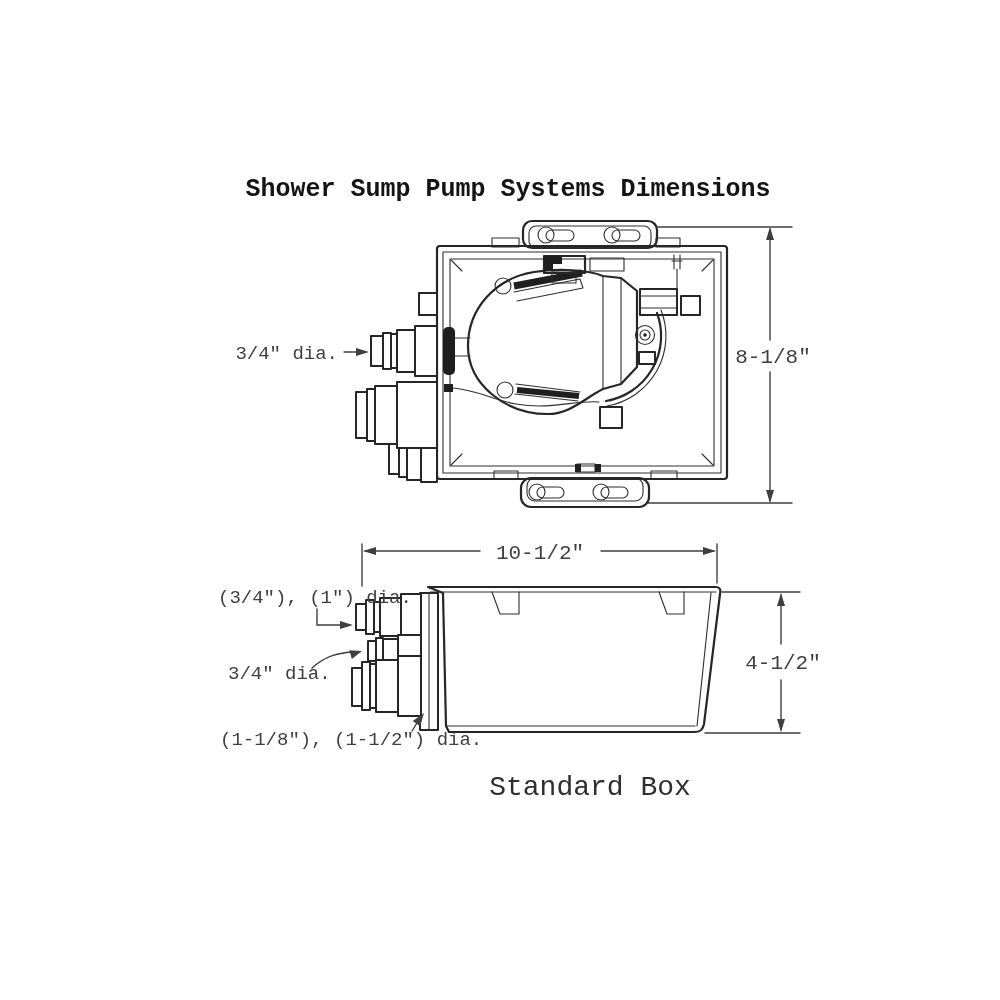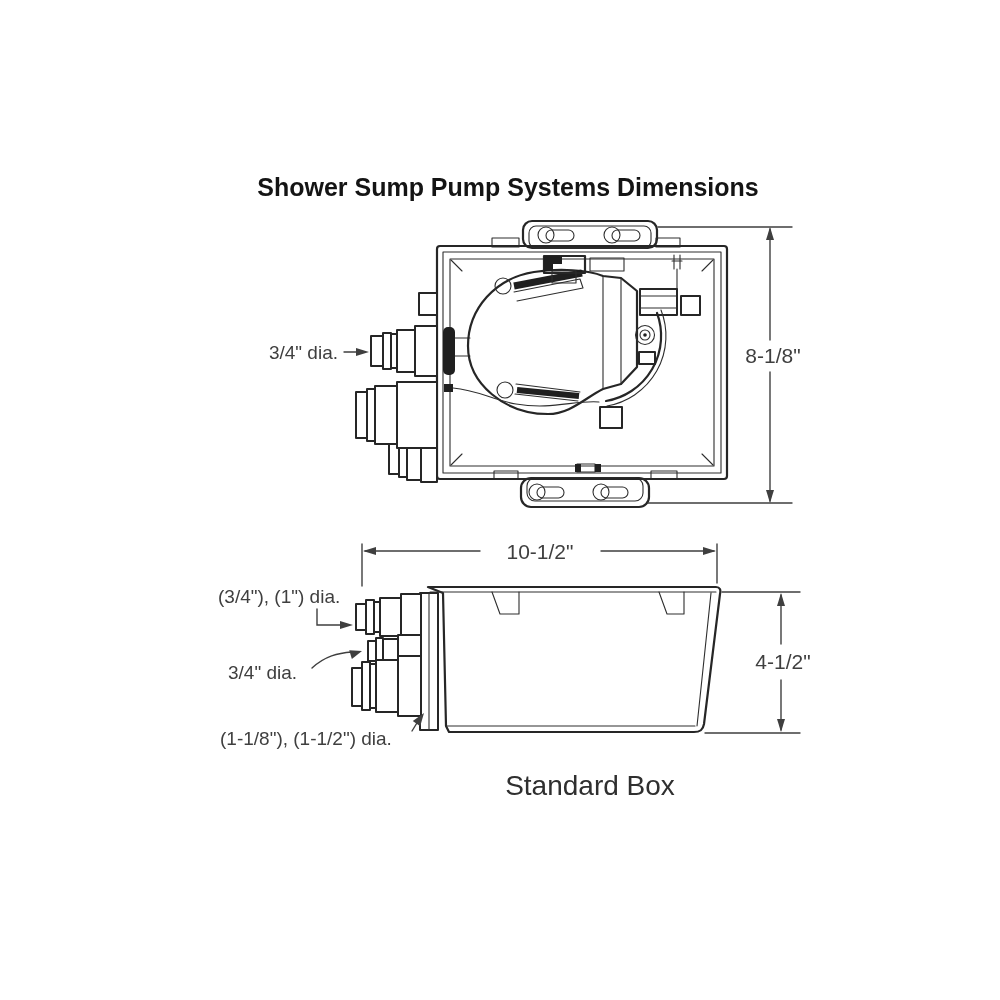--- a/index.html
+++ b/index.html
@@ -1,17 +1,17 @@
 <!DOCTYPE html>
 <html><head>
 <meta charset="utf-8">
 <style>
   html,body{margin:0;padding:0;background:#ffffff;}
   .stage{position:relative;width:1000px;height:1000px;background:#ffffff;overflow:hidden;
-         font-family:Liberation Sans, sans-serif;}
+         font-family:Liberation Mono, monospace;}
   svg{position:absolute;top:0;left:0;}
   .outline{fill:none;stroke:#262626;stroke-width:2.2;stroke-linejoin:round;stroke-linecap:round;}
   .thin{fill:none;stroke:#2e2e2e;stroke-width:1.1;stroke-linejoin:round;stroke-linecap:round;}
   .part{fill:#ffffff;stroke:#262626;stroke-width:2;stroke-linejoin:round;}
   .dark{fill:#1f1f1f;stroke:none;}
   .dimline{fill:none;stroke:#3f3f3f;stroke-width:1.4;stroke-linecap:round;}
   .arrow{fill:#3f3f3f;stroke:none;}
   .dimtext{fill:#3f3f3f;font-size:21px;}
   .labeltext{fill:#3f3f3f;font-size:19px;}
   .titletext{fill:#141414;font-size:25px;font-weight:bold;}

